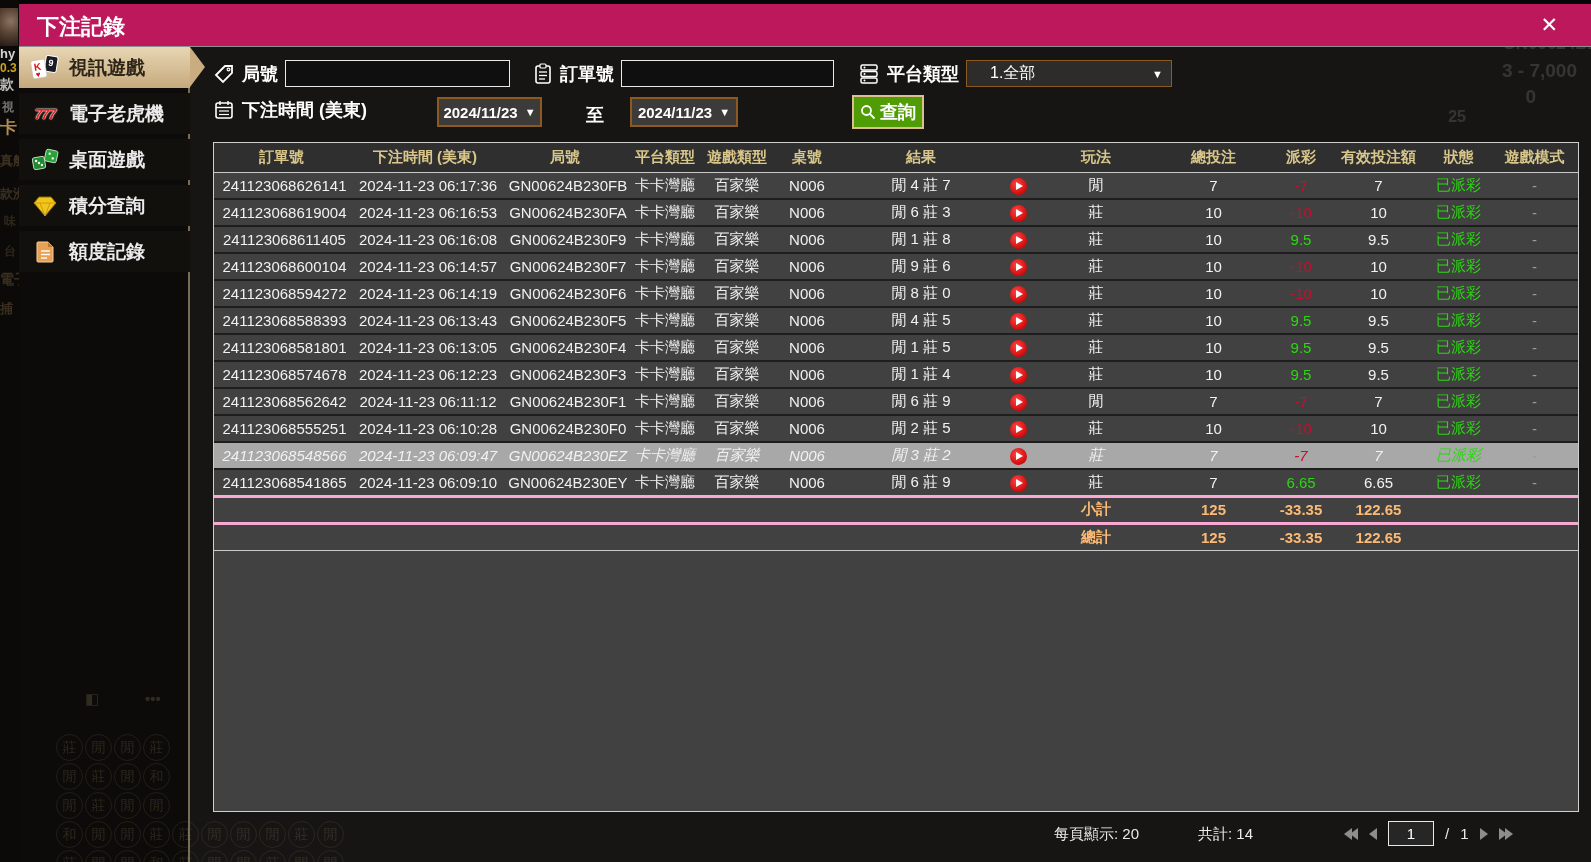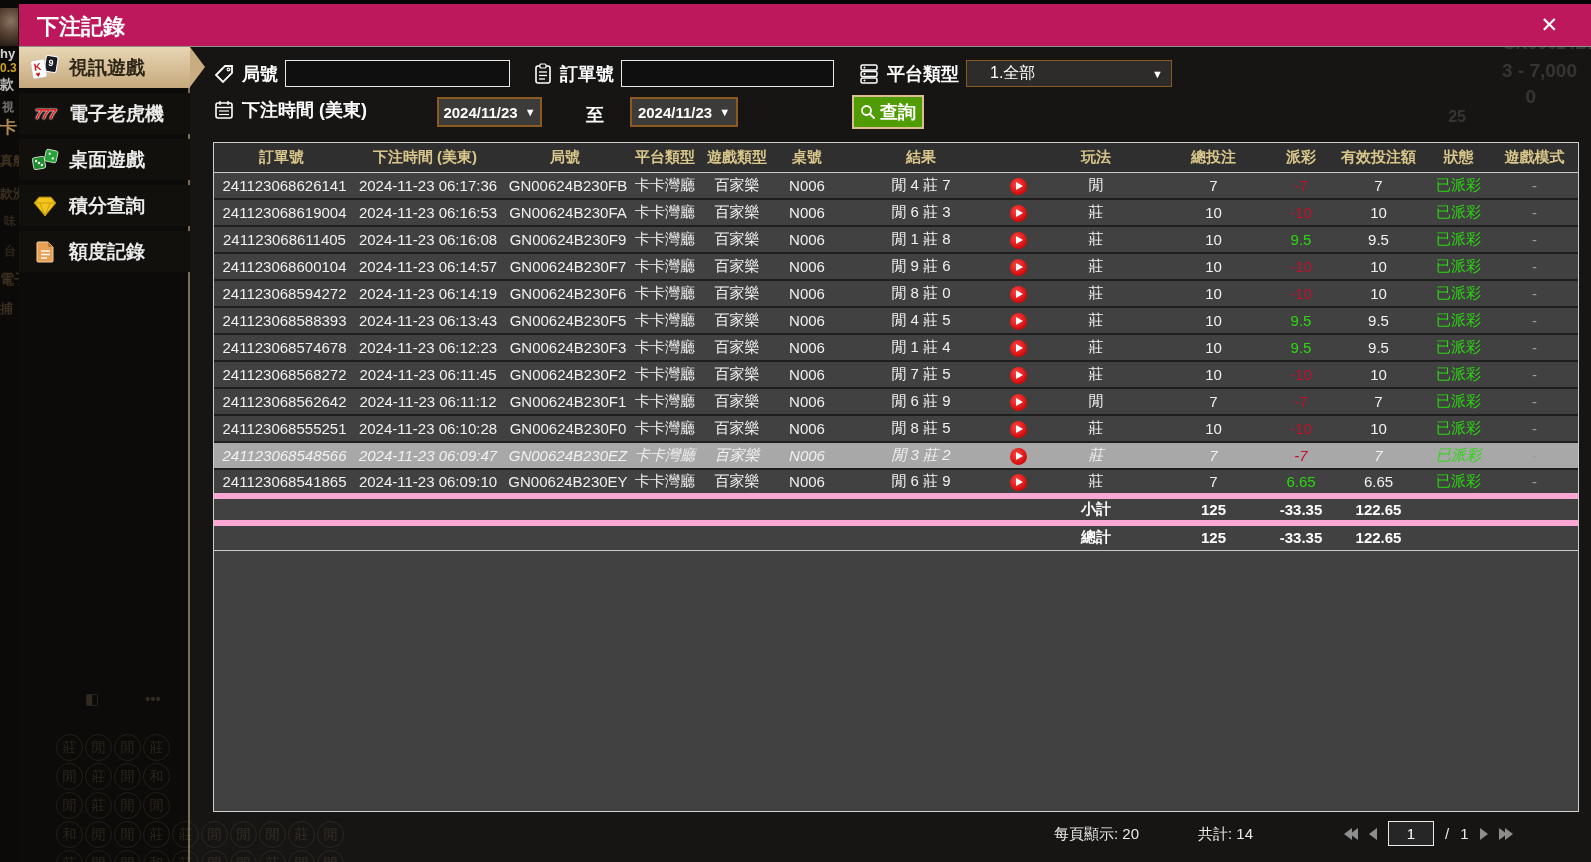--- a/index.html
+++ b/index.html
@@ -80,22 +80,22 @@
     font-weight:bold; border-bottom:1px solid #c9c9c9; }
   tbody td { height:27px; border-bottom:2px solid #1e1e1e; white-space:nowrap;
     overflow:hidden; }
   td.al { text-align:center; padding-left:6px; }
   td.ac { text-align:center; }
   tr.highlight td { background:#a8a8a8;font-style:italic; }
   td.neg { color:#c3102f; }
   td.pos { color:#2bd711; }
   td.status { color:#2bd711; }
   td.dim { color:#9c9c9c; }
-  tr.totals td { border-top:6px solid #f9a8d4; border-bottom:1px solid #c9c9c9;
-    color:#ffffff; font-weight:bold; }
+  tr.totals td { border-top:3px solid #f9a8d4; border-bottom:1px solid #c9c9c9;
+    color:#fdba74; font-weight:bold; }
   .play-btn { width:17px; height:17px; border-radius:50%; border:none;
     background:radial-gradient(circle at 40% 35%, #ff4444, #cf0606 75%);
     display:inline-flex; align-items:center; justify-content:center;
     cursor:pointer; vertical-align:middle; }
   .play-btn::after { content:""; margin-left:2px; border-left:7px solid #fff;
     border-top:4px solid transparent; border-bottom:4px solid transparent; }
 
   
   .pagebar { position:absolute; left:0; top:768px; width:1399px; height:40px;
     color:#eaeaea; font-size:15px; }
@@ -441,48 +441,48 @@
                 <td class="ac">閒 4 莊 5</td>
                 <td class="ac"><button class="play-btn"></button></td>
                 <td class="ac">莊</td>
                 <td class="ac">10</td>
                 <td class="ac pos">9.5</td>
                 <td class="ac">9.5</td>
                 <td class="ac status">已派彩</td>
                 <td class="ac dim">-</td>
               </tr>
               <tr>
+                <td class="al">241123068581801</td>
+                <td class="al">2024-11-23 06:13:05</td>
+                <td class="al">GN00624B230F4</td>
+                <td class="ac">卡卡灣廳</td>
+                <td class="ac">百家樂</td>
+                <td class="ac">N006</td>
+                <td class="ac">閒 1 莊 5</td>
+                <td class="ac"><button class="play-btn"></button></td>
+                <td class="ac">莊</td>
+                <td class="ac">10</td>
+                <td class="ac pos">9.5</td>
+                <td class="ac">9.5</td>
+                <td class="ac status">已派彩</td>
+                <td class="ac dim">-</td>
+              </tr>
+              <tr>
                 <td class="al">241123068574678</td>
                 <td class="al">2024-11-23 06:12:23</td>
                 <td class="al">GN00624B230F3</td>
                 <td class="ac">卡卡灣廳</td>
                 <td class="ac">百家樂</td>
                 <td class="ac">N006</td>
                 <td class="ac">閒 1 莊 4</td>
                 <td class="ac"><button class="play-btn"></button></td>
                 <td class="ac">莊</td>
                 <td class="ac">10</td>
                 <td class="ac pos">9.5</td>
                 <td class="ac">9.5</td>
-                <td class="ac status">已派彩</td>
-                <td class="ac dim">-</td>
-              </tr>
-              <tr>
-                <td class="al">241123068568272</td>
-                <td class="al">2024-11-23 06:11:45</td>
-                <td class="al">GN00624B230F2</td>
-                <td class="ac">卡卡灣廳</td>
-                <td class="ac">百家樂</td>
-                <td class="ac">N006</td>
-                <td class="ac">閒 7 莊 5</td>
-                <td class="ac"><button class="play-btn"></button></td>
-                <td class="ac">莊</td>
-                <td class="ac">10</td>
-                <td class="ac neg">-10</td>
-                <td class="ac">10</td>
                 <td class="ac status">已派彩</td>
                 <td class="ac dim">-</td>
               </tr>
               <tr>
                 <td class="al">241123068562642</td>
                 <td class="al">2024-11-23 06:11:12</td>
                 <td class="al">GN00624B230F1</td>
                 <td class="ac">卡卡灣廳</td>
                 <td class="ac">百家樂</td>
                 <td class="ac">N006</td>
@@ -495,21 +495,21 @@
                 <td class="ac status">已派彩</td>
                 <td class="ac dim">-</td>
               </tr>
               <tr>
                 <td class="al">241123068555251</td>
                 <td class="al">2024-11-23 06:10:28</td>
                 <td class="al">GN00624B230F0</td>
                 <td class="ac">卡卡灣廳</td>
                 <td class="ac">百家樂</td>
                 <td class="ac">N006</td>
-                <td class="ac">閒 8 莊 5</td>
+                <td class="ac">閒 2 莊 5</td>
                 <td class="ac"><button class="play-btn"></button></td>
                 <td class="ac">莊</td>
                 <td class="ac">10</td>
                 <td class="ac neg">-10</td>
                 <td class="ac">10</td>
                 <td class="ac status">已派彩</td>
                 <td class="ac dim">-</td>
               </tr>
               <tr class="highlight">
                 <td class="al">241123068548566</td>

